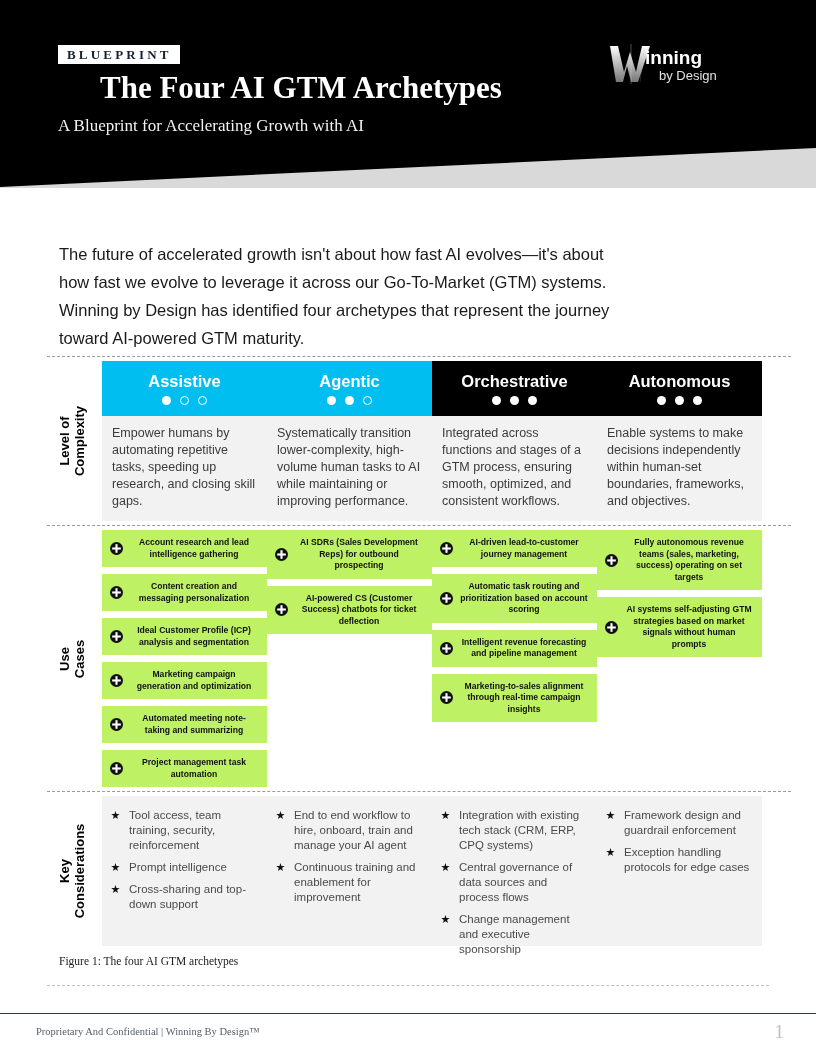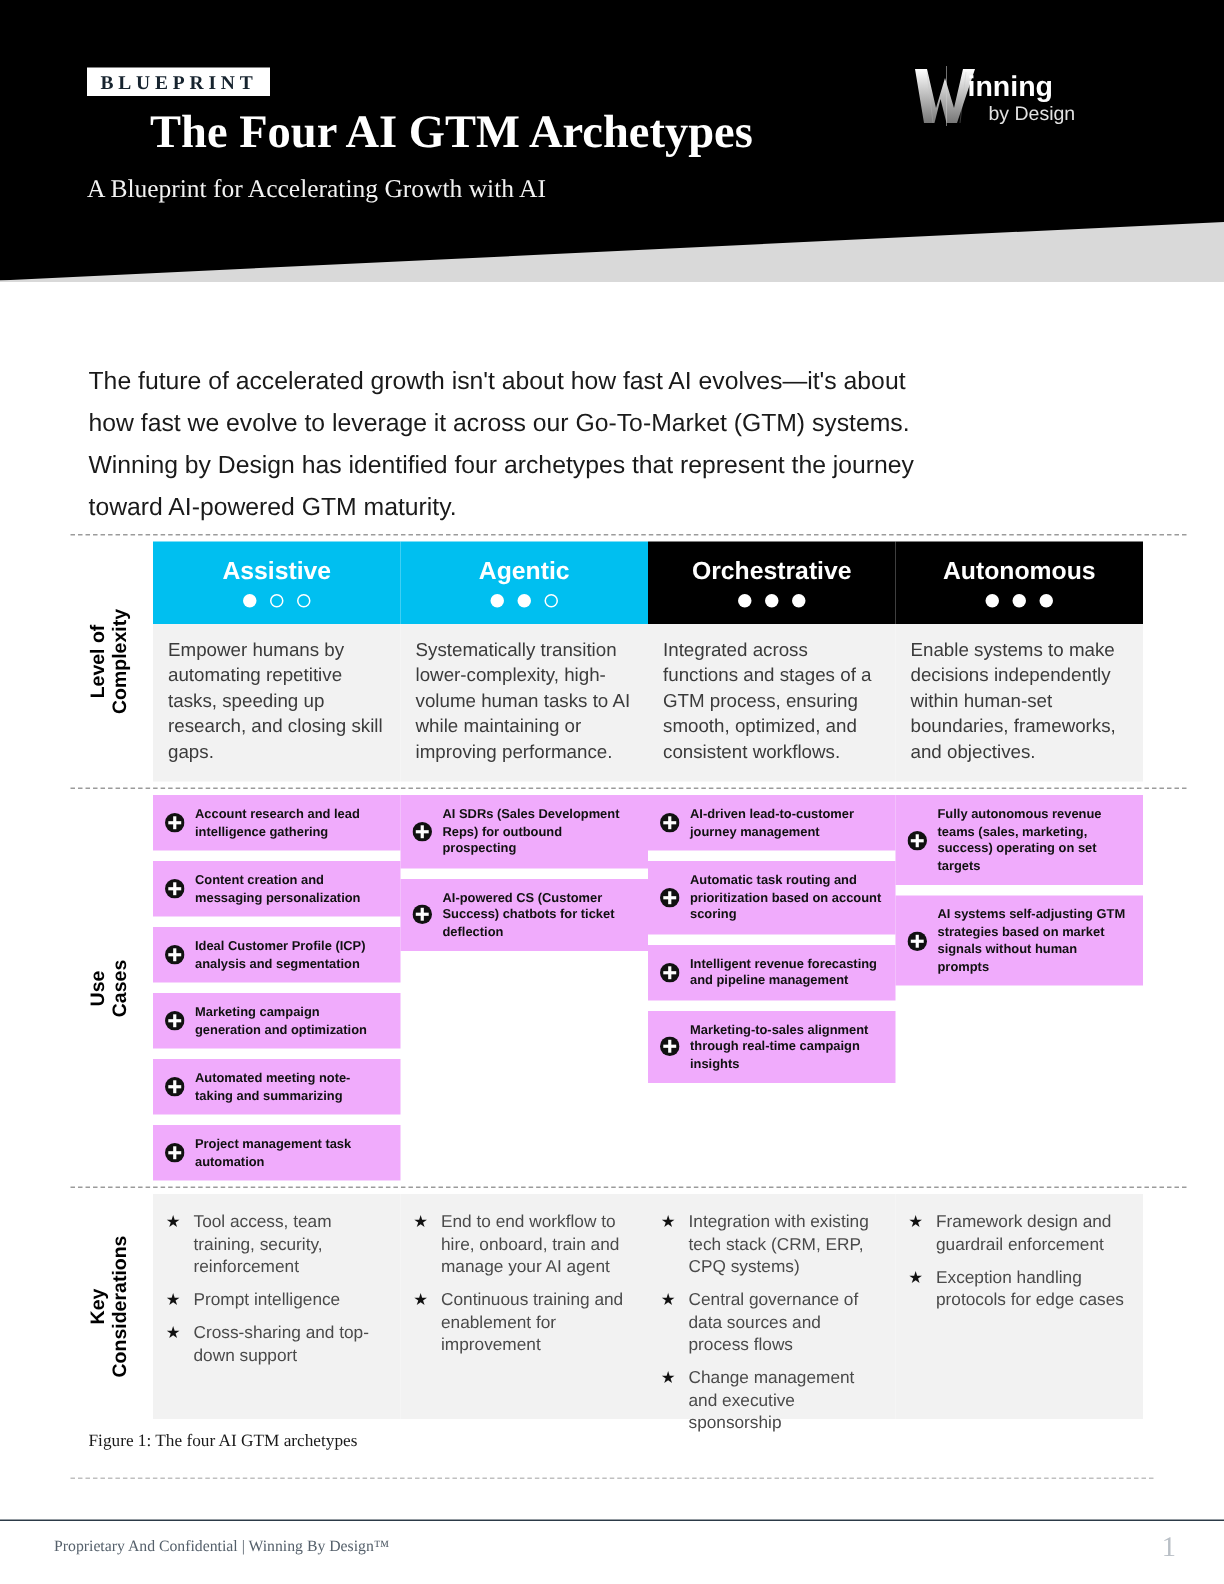--- a/index.html
+++ b/index.html
@@ -98,24 +98,25 @@
   .dot.empty  { background:transparent; border:1.6px solid #ffffff; }
   .arch-desc {
     background:#f2f2f2; width:165px; min-height:105px;
     padding:9px 10px 10px 10px;
     font-size:12.5px; line-height:17px; color:#3b3b3b;
   }
 
   
   .uc-col { display:flex; flex-direction:column; gap:7px; }
   .uc-item {
-    background:#f0abfc; width:165px;
+    background:#bef264; width:165px;
     display:flex; align-items:center; gap:7px;
     padding:7px 9px 7px 8px;
     min-height:36px;
+    text-align:center;
   }
   .uc-text { font-size:8.6px; font-weight:bold; line-height:11.5px; color:#111; }
   .plus-icon { flex:0 0 13px; width:13px; height:13px; }
 
   
   .kc-col {
     background:#f2f2f2; width:165px; height:150px;
     padding:12px 10px 10px 8px;
   }
   .kc-item { display:flex; gap:8px; margin-bottom:7px; }

